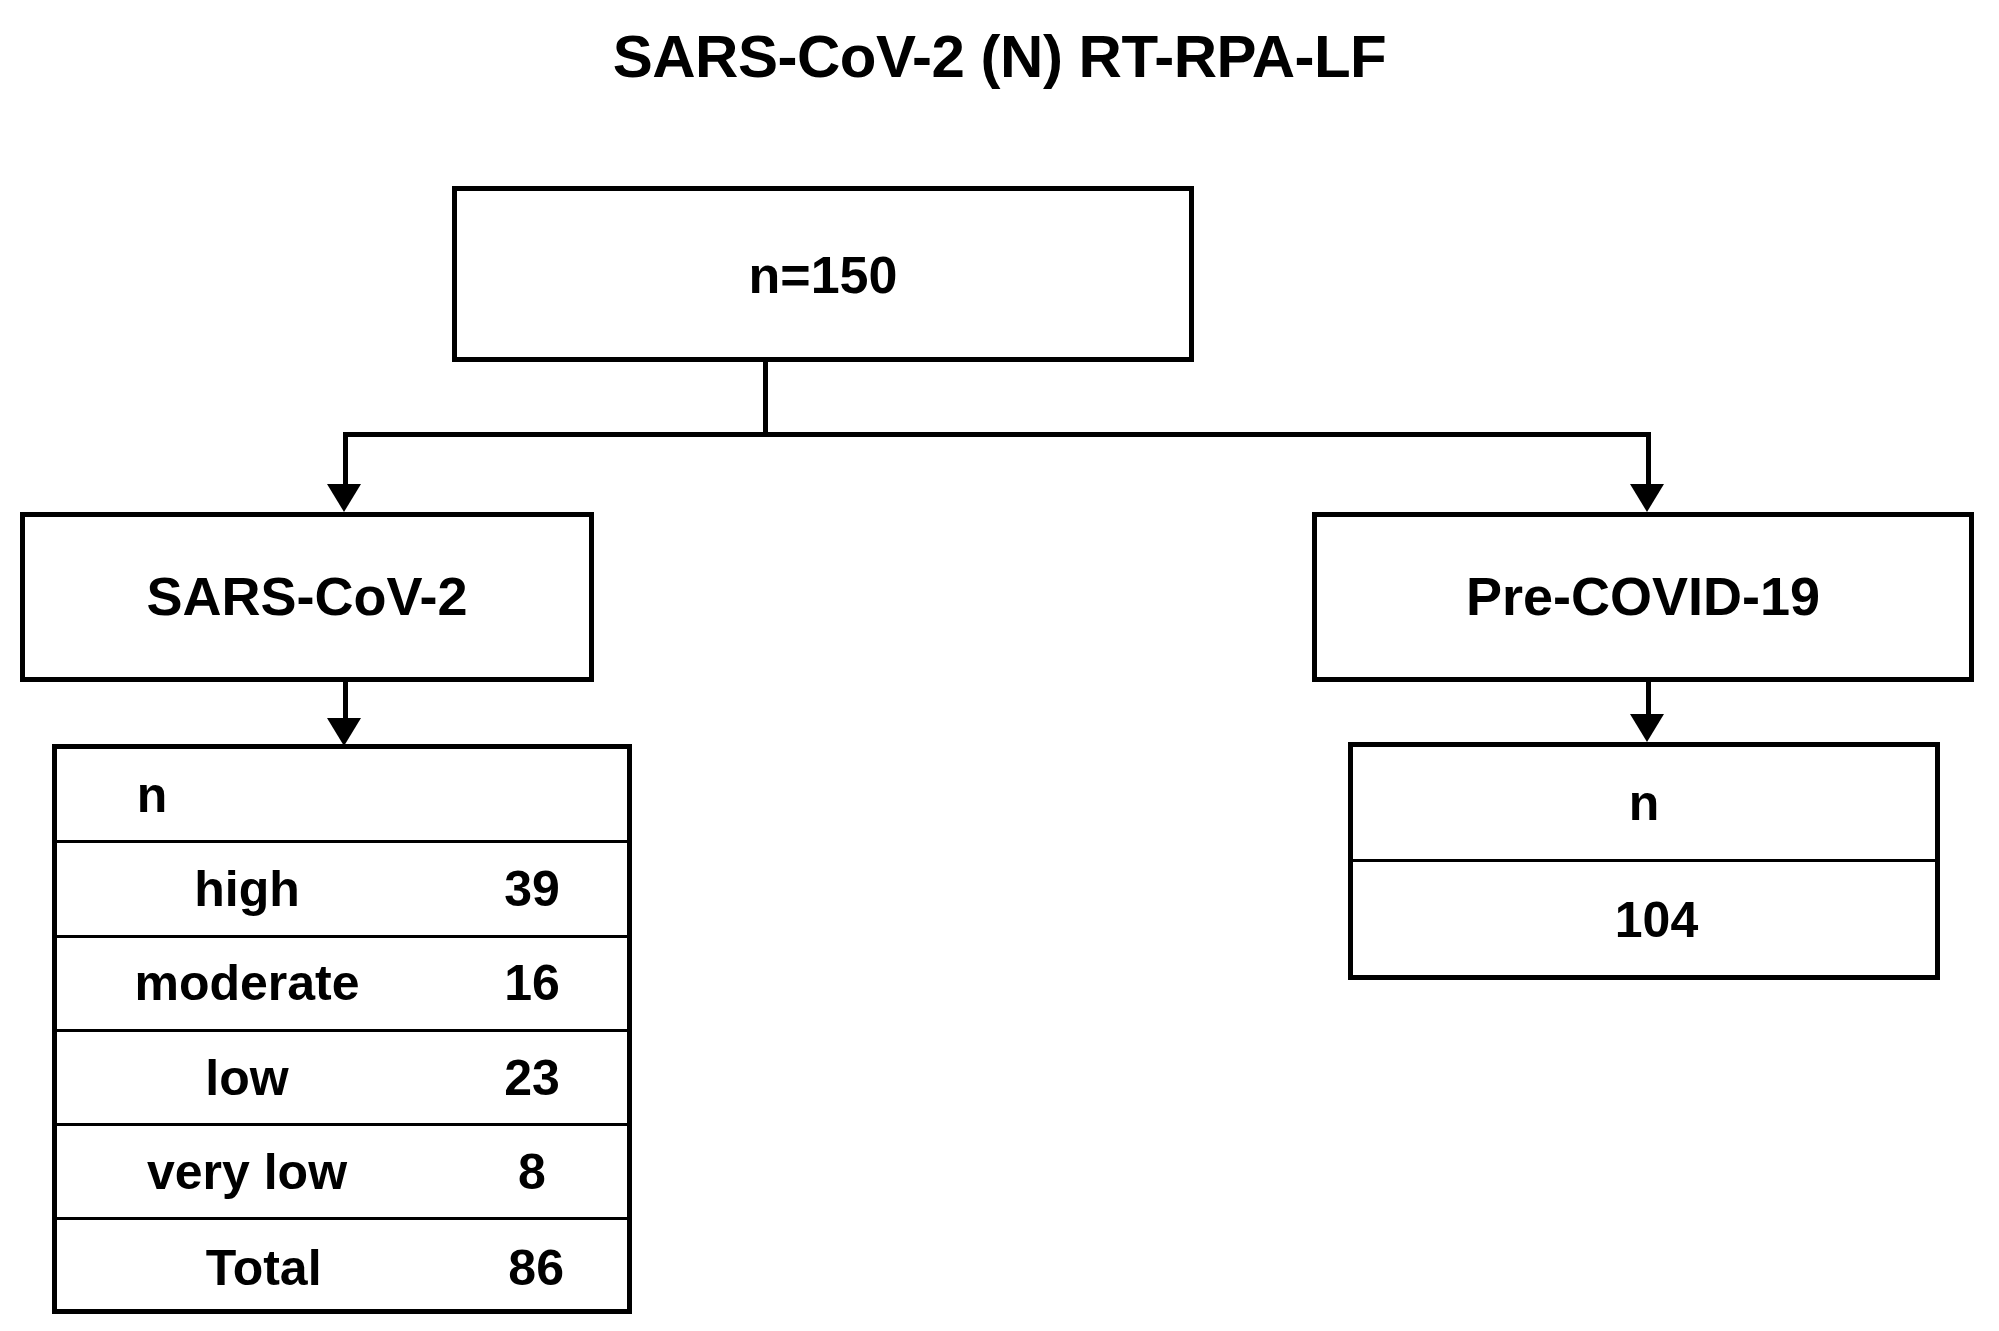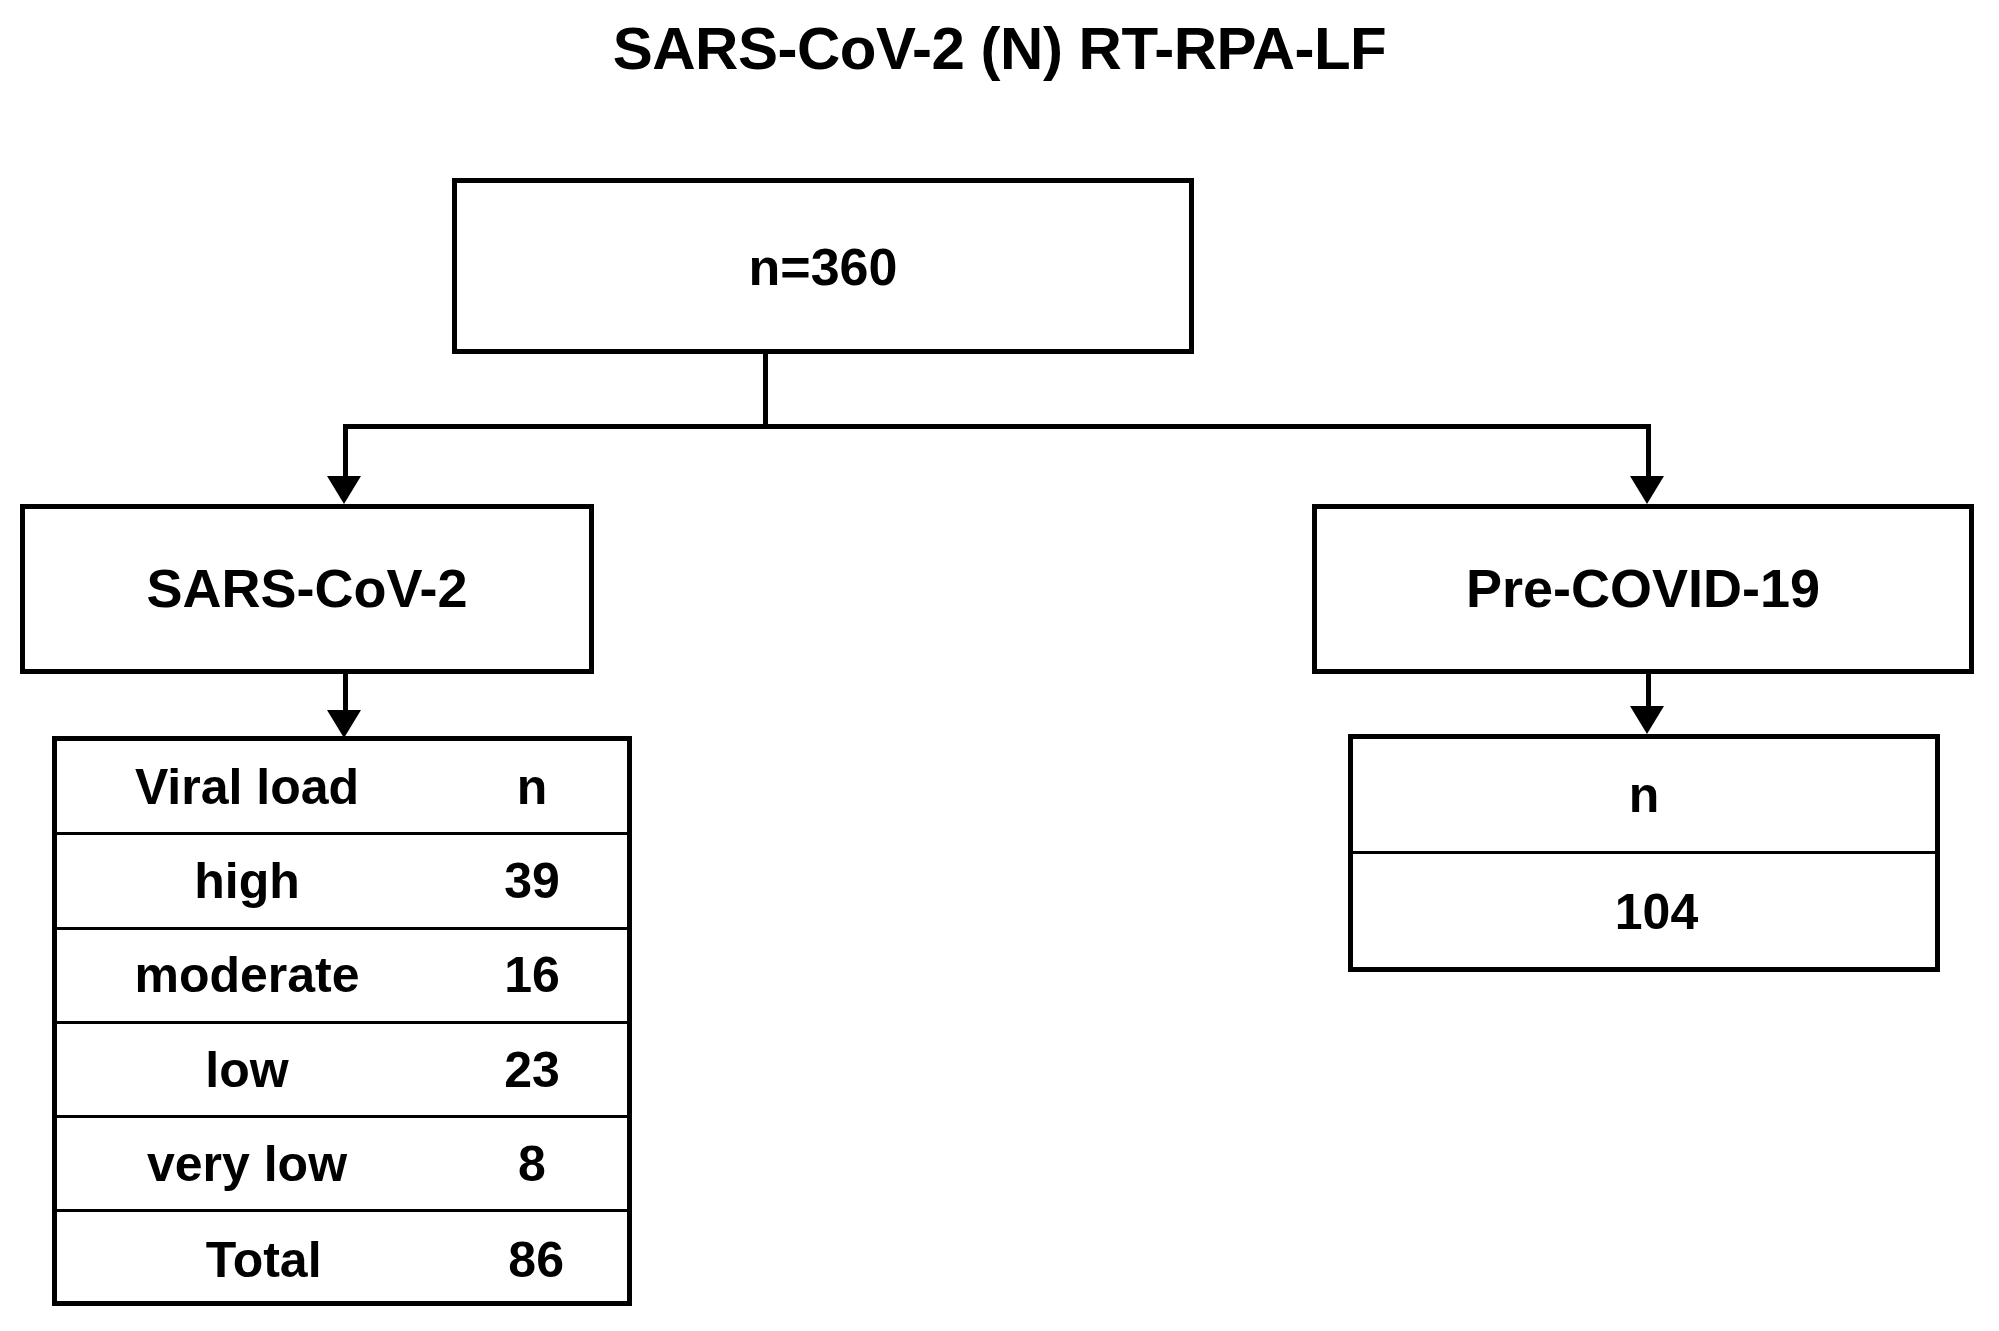--- a/index.html
+++ b/index.html
@@ -12,21 +12,21 @@
     height: 1331px;
     position: relative;
     overflow: hidden;
     font-family: "Liberation Sans", sans-serif;
     color: #000000;
     -webkit-font-smoothing: antialiased;
   }
 
   .canvas {
     position: absolute;
-    left: 0; top: 0;
+    left: 0; top: 8px;
     width: 1999px;
     height: 1070px;
   }
 
   
   #figure-title {
     position: absolute;
     left: 0;
     top: 14px;
     width: 1999px;
@@ -165,21 +165,21 @@
   #table-precovid .cell-value { width: 100%; }
 </style>
 </head>
 <body>
 
 <div class="canvas">
 
   <div id="figure-title">SARS-CoV-2 (N) RT-RPA-LF</div>
 
   <div class="flowbox" id="box-clinical-samples">
-    <div class="line2">n=360</div>
+    <div class="line2">n=150</div>
   </div>
 
   <div class="vline" id="trunk-vline"></div>
   <div class="hline" id="split-hline"></div>
 
   <div class="vline" id="branch-left-vline"></div>
   <div class="arrowhead" id="branch-left-head"></div>
 
   <div class="vline" id="branch-right-vline"></div>
   <div class="arrowhead" id="branch-right-head"></div>
@@ -194,21 +194,20 @@
 
   <div class="vline" id="sars-to-table-vline"></div>
   <div class="arrowhead" id="sars-to-table-head"></div>
 
   <div class="vline" id="precovid-to-table-vline"></div>
   <div class="arrowhead" id="precovid-to-table-head"></div>
 
   <div class="flowtable" id="table-viral-load">
 
     <div class="trow bold">
-      <div class="cell-label">Viral load</div>
       <div class="cell-value">n</div>
     </div>
 
     <div class="trow">
       <div class="cell-label">high</div>
       <div class="cell-value">39</div>
     </div>
 
     <div class="trow">
       <div class="cell-label">moderate</div>

